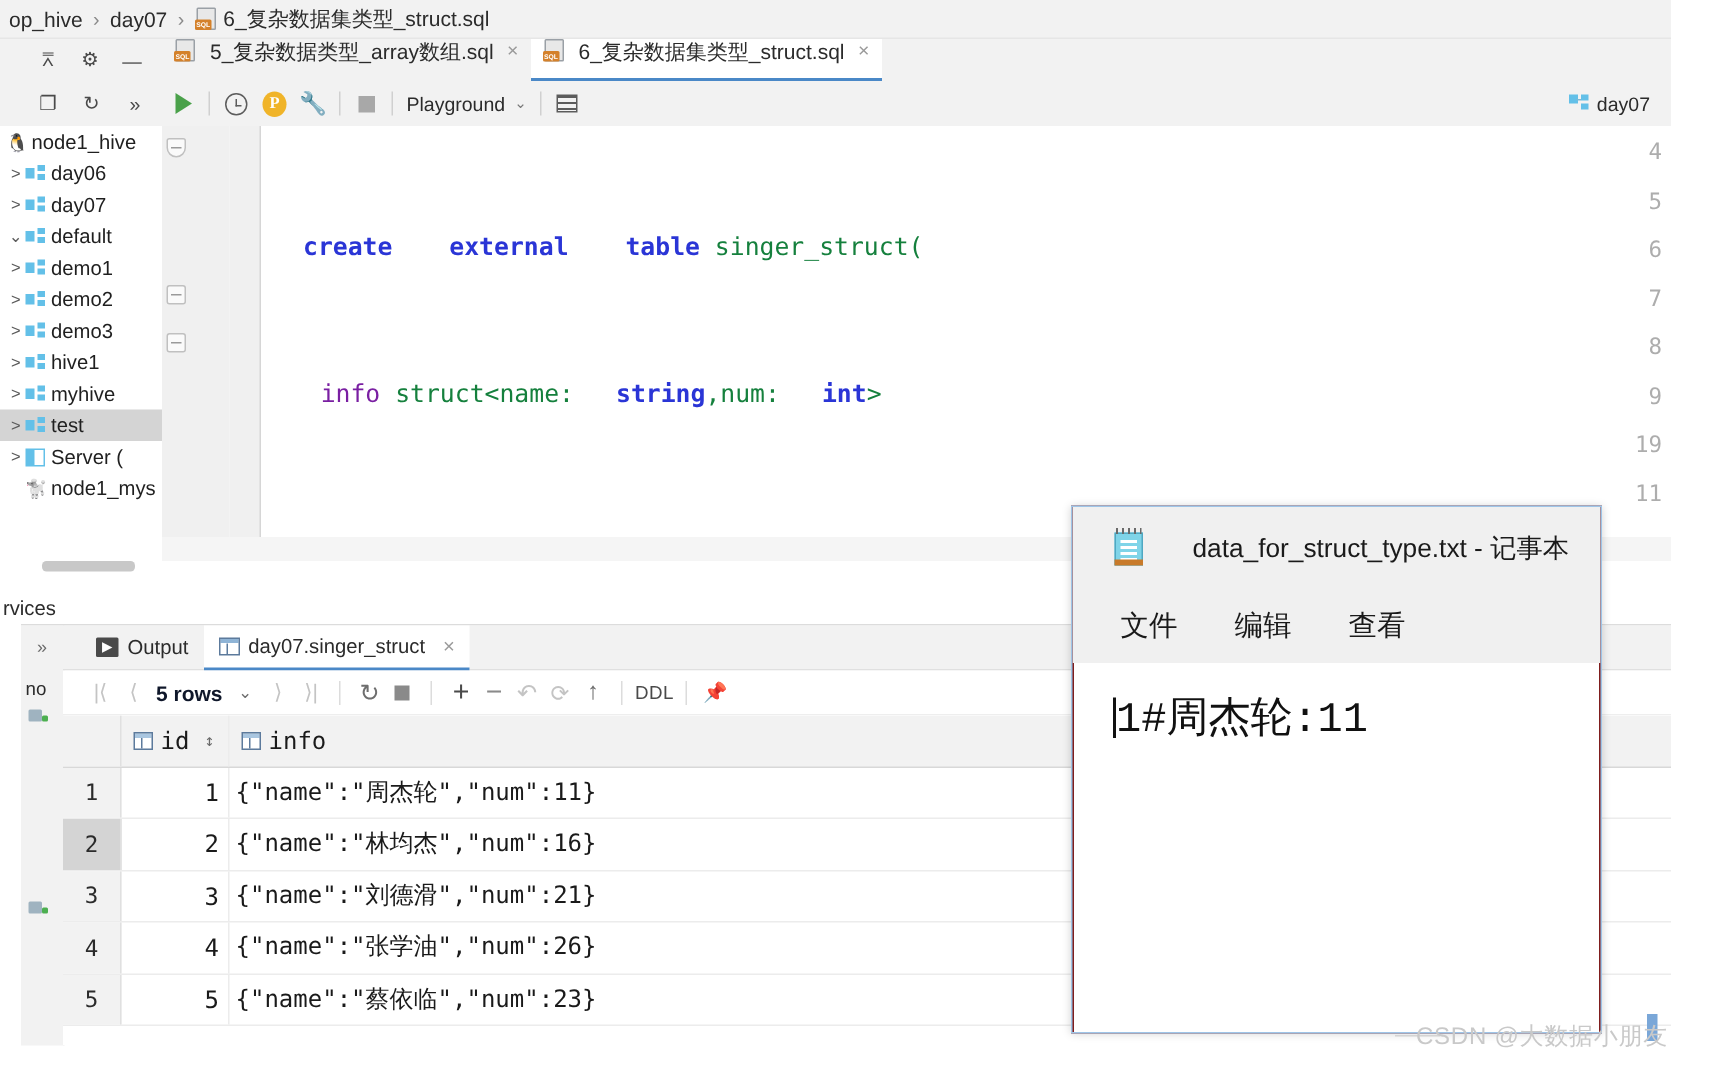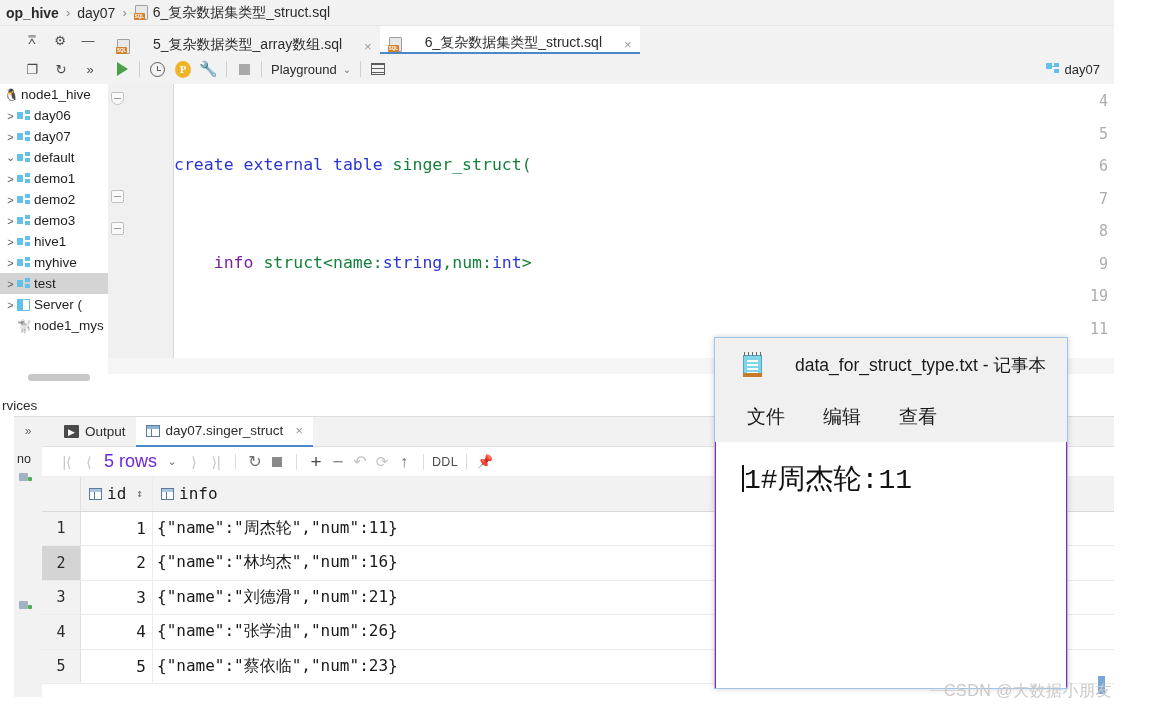--- a/index.html
+++ b/index.html
@@ -22,21 +22,21 @@
   
   #breadcrumb-bar {
     left: 0; top: 0; width: 1114px; height: 26px;
     background: #f2f2f2;
     display: flex; align-items: center;
     padding-left: 6px;
     box-sizing: border-box;
     border-bottom: 1px solid #e6e6e6;
   }
   #breadcrumb-bar .crumb { font-size: 14px; color: #2b2b2b; white-space: nowrap; }
-  #breadcrumb-bar .crumb.bold { font-weight: bold; }
+  #breadcrumb-bar .crumb.bold { font-weight: normal; }
   #breadcrumb-bar .sep { color: #8a8a8a; margin: 0 7px; font-size: 13px; }
   .sql-file-icon {
     display: inline-block; width: 15px; height: 15px;
     position: relative; vertical-align: -3px; margin-right: 4px;
   }
   .sql-file-icon::before {
     content: ""; position: absolute; left: 1px; top: 0;
     width: 11px; height: 13px; background: #e8e8e8;
     border: 1px solid #9aa0a6; border-radius: 1px;
   }
@@ -53,21 +53,21 @@
     background: #f2f2f2;
     display: flex; align-items: center;
   }
   #tool-left-group {
     width: 108px; height: 28px; display: flex; align-items: center;
     justify-content: flex-end; gap: 12px; padding-right: 12px;
     box-sizing: border-box; color: #4a4a4a;
   }
   .tb-ico { width: 16px; height: 16px; display: inline-flex; align-items: center; justify-content: center; cursor: default; }
   .tab {
-    height: 28px; display: flex; align-items: flex-end; gap: 18px;
+    height: 28px; display: flex; align-items: flex-start; gap: 5px;
     padding: 0 8px 0 8px; font-size: 14px; color: #2b2b2b; white-space: nowrap;
     box-sizing: border-box;
   }
   .tab.active { border-bottom: 2px solid #4a88c7; background: #ffffff; }
   .tab .x { color: #9a9a9a; font-size: 13px; margin-left: 4px; }
 
   
   #runbar {
     left: 0; top: 54px; width: 1114px; height: 30px;
     background: #f2f2f2; display: flex; align-items: center;
@@ -162,21 +162,21 @@
     position: absolute; right: 6px; width: 36px; text-align: right;
     font-family: "DejaVu Sans Mono", monospace; font-size: 15px; color: #adadad;
     line-height: 22px; height: 22px;
   }
   #code {
     position: absolute; left: 66px; top: 0; right: 0; height: 290px;
     font-family: "DejaVu Sans Mono", monospace;
     font-size: 16.5px; line-height: 32.5px; white-space: pre;
   }
   #code .line { height: 32.5px; }
-  .kw { color: #2a35d6; font-weight: normal; }
+  .kw { color: #2a35d6; font-weight: bold; padding-left: 28px; }
   .id { color: #15803d; }
   .typ { color: #7a1fa2; }
   .fold {
     position: absolute; left: 3px; width: 13px; height: 13px;
     border: 1px solid #c0c0c0; background: #fafafa; border-radius: 2px;
     box-sizing: border-box;
   }
   .fold::after {
     content: ""; position: absolute; left: 2px; top: 5px; width: 7px; height: 1px; background: #9a9a9a;
   }
@@ -236,21 +236,21 @@
     background: #ffffff; display: flex; align-items: center;
     padding-left: 14px; box-sizing: border-box; gap: 0;
     border-bottom: 1px solid #eeeeee;
   }
   .gt { color: #6e6e6e; font-size: 14px; display: flex; align-items: center; justify-content: center; width: 22px; height: 22px; }
   .gt.dim { color: #c4c4c4; }
   .gt.plus { font-size: 19px; color: #4a4a4a; }
   .gt.minus { font-size: 19px; color: #8a8a8a; }
   .gt.stop { }
   .gt.stop span { width: 10px; height: 10px; background: #8a8a8a; display:block; }
-  .rows-label { font-size: 18px; color: #6d28d9; margin: 0 4px; white-space: nowrap; }
+  .rows-label { font-size: 14px; color: #0f172a; margin: 0 4px; white-space: nowrap; font-weight: bold; }
   .vsep { width: 1px; height: 16px; background: #dcdcdc; margin: 0 8px; }
   .ddl-label { font-size: 12.5px; color: #4a4a4a; letter-spacing: .3px; }
 
   
   #grid {
     position: absolute; left: 28px; top: 60px; right: 0; bottom: 0;
     background: #ffffff; overflow: hidden;
   }
   .g-row { display: flex; height: 33.5px; align-items: stretch; }
   .g-row.header { background: #f2f2f2; border-bottom: 1px solid #d8d8d8; }
@@ -280,21 +280,21 @@
     background: linear-gradient(to bottom, #a9c6e0 0 3px, #fff 3px 100%);
     position: relative; flex: none;
   }
   .colhdr-ico::after{content:"";position:absolute;left:4px;top:3px;width:1px;bottom:0;background:#5c7a9c;}
   .sort-mark { font-size: 11px; color: #6a6a6a; margin-left: 5px; }
   .g-row.body.sel .g-num { background: #d4d4d4; }
 
   
   #notepad {
     left: 714px; top: 337px; width: 354px; height: 352px;
-    background: #a21caf; border: 1px solid #9ec5e8;
+    background: #7f1d1d; border: 1px solid #9ec5e8;
     box-shadow: 0 0 6px rgba(0,0,0,.18);
     box-sizing: border-box; overflow: hidden;
   }
   #np-titlebar {
     height: 54px; display: flex; align-items: center; padding-left: 26px;
     box-sizing: border-box; background: #f0f0f0;
   }
   .np-ico {
     width: 24px; height: 26px; position: relative; flex: none; margin-right: 30px;
   }

